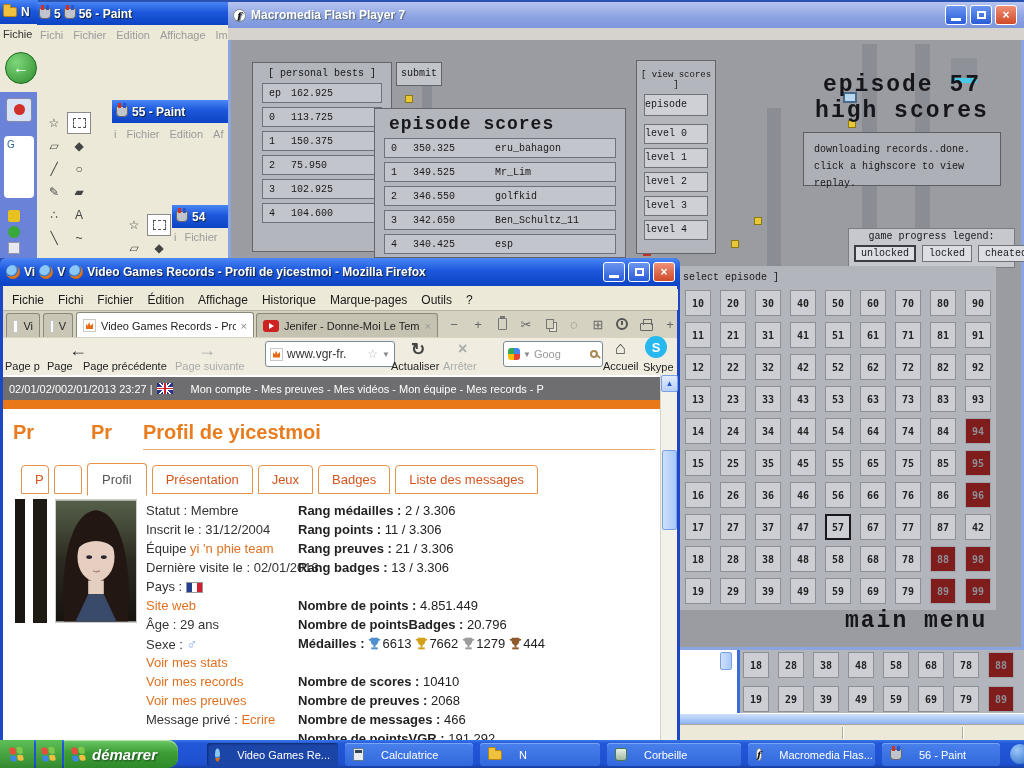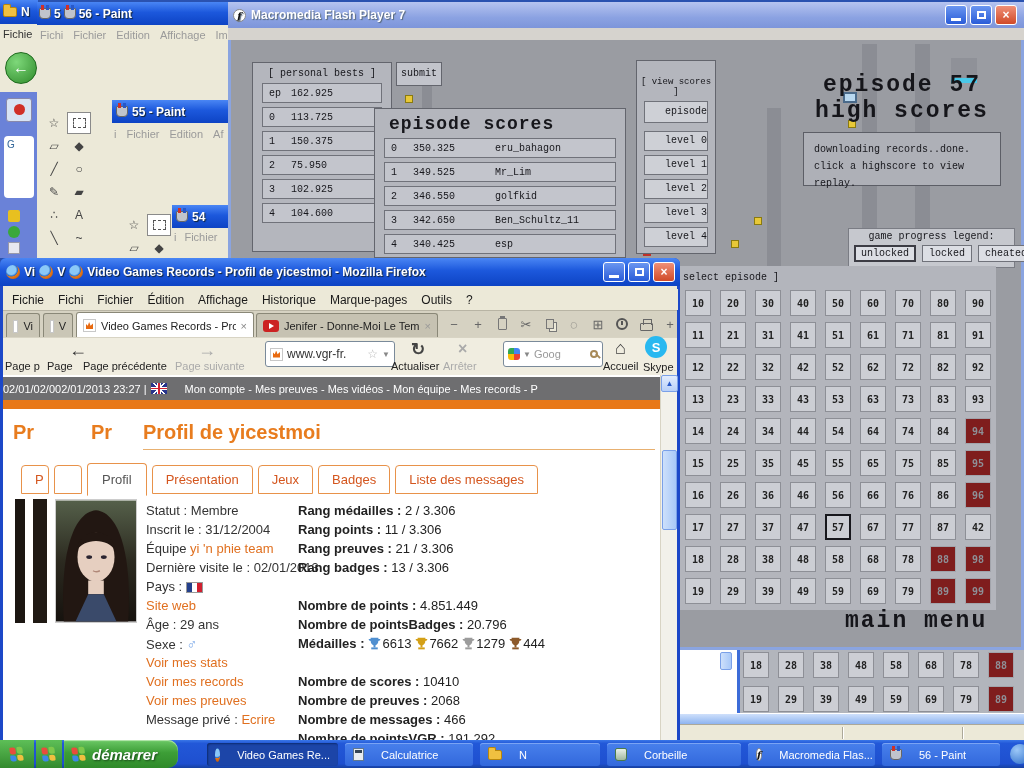--- a/index.html
+++ b/index.html
@@ -15,21 +15,21 @@
 .winbtn{width:22px;height:20px;border:1px solid #fff;border-radius:3px;display:flex;align-items:center;justify-content:center;color:#fff;font-weight:bold;font-size:12px;margin-left:3px}
 .bt-blue{background:linear-gradient(180deg,#6a96f0,#2a5cd8)}
 .bt-red{background:linear-gradient(180deg,#f09078,#d04a28)}
 .glyph-min{width:10px;height:3px;background:#fff;margin-top:9px}
 .glyph-max{width:9px;height:8px;border:2px solid #fff}
 
 .fpanel{position:absolute;background:#b4b6bd;border:1px solid #63656d;color:#17171c}
 .pbrow,.esrow{display:flex;align-items:center;height:20px;margin:4px 9px 0;background:#c3c5cc;border:1px solid #70727a;font-size:10px}
 .pillar{position:absolute;background:#8b8d94}
 .gold{position:absolute;width:8px;height:8px;background:#e8c838;border:1px solid #8a7a10}
-.vsbtn{margin:4px 7px 0;height:20px;line-height:18px;text-align:right;background:#ced0d6;border:1px solid #70727a;font-size:10px}
+.vsbtn{margin:4px 7px 0;height:20px;line-height:18px;text-align:left;background:#ced0d6;border:1px solid #70727a;font-size:10px}
 .cell{width:26px;height:26px;background:#ccced4;border:1px solid #8d8f96;display:flex;align-items:center;justify-content:center;font-size:10px;font-weight:bold;color:#222;font-family:"DejaVu Sans Mono",monospace}
 .cell.lk{background:#7f1d1d;border-color:#a2a4ab;color:#8e9097}
 .cell.sel{border:2px solid #17171c}
 .lgbtn{padding:2px 6px;background:#dcdee4;border:1px solid #70727a;font-size:10px}
 .lgbtn.on{border:2px solid #3c3c44;padding:1px 5px}
 
 .ffmenu span{font-size:12px;color:#1a1a1a;margin-right:14px}
 .tab{position:absolute;border:1px solid #8a8878;border-bottom:none;border-radius:3px 3px 0 0;display:flex;align-items:center;font-size:11px;color:#222;padding:0 6px;gap:5px}
 .ticon{color:#666;font-size:13px;display:inline-flex;align-items:center;justify-content:center;width:18px;height:18px}
 .i-paste{width:9px;height:12px;border:1px solid #777;border-radius:1px;position:relative}
@@ -281,21 +281,21 @@
         </div>
         <div class="esrow px">
           <span style="width:28px;padding-left:6px">4</span>
           <span style="width:82px">340.425</span>
           <span>esp</span>
         </div>
       </div>
   </div>
 
   <div class="fpanel" style="left:636px;top:60px;width:80px;height:194px">
-    <div class="px" style="text-align:center;font-size:9px;padding-top:16px">[ view scores ]</div>
+    <div class="px" style="text-align:center;font-size:9px;padding-top:9px">[ view scores ]</div>
     <div id="vs-buttons" class="px">
         <div class="vsbtn" style="margin-bottom:8px;height:22px;line-height:20px">episode</div>
         <div class="vsbtn" style="">level 0</div>
         <div class="vsbtn" style="">level 1</div>
         <div class="vsbtn" style="">level 2</div>
         <div class="vsbtn" style="">level 3</div>
         <div class="vsbtn" style="">level 4</div>
       </div>
   </div>
 
@@ -507,21 +507,21 @@
         <span class="mag"></span>
       </div>
       <span class="abs" style="left:612px;top:0;font-size:18px;color:#444">⌂</span>
       <span class="abs" style="left:600px;top:22px;font-size:11px;color:#222">Accueil</span>
       <div class="abs skype" style="left:642px;top:-2px">S</div>
       <span class="abs" style="left:640px;top:23px;font-size:11px;color:#222">Skype</span>
     </div>
 
     <div class="abs" style="left:0;top:114px;width:657px;height:365px;background:#fff;overflow:hidden">
       <div class="abs" style="left:0;top:2px;width:657px;height:23px;background:#6e6e70;color:#fff;font-size:11px;display:flex;align-items:center;white-space:nowrap;overflow:hidden">
-        <span style="">02/01/</span>
+        <span style="margin-left:6px">02/01/</span>
         <span>02/0</span>
         <span>02/01/2013 23:27 |</span>
         <span class="uk-flag" style="margin:0 4px"></span>
         <span style="margin-left:14px">Mon compte - Mes preuves - Mes vidéos - Mon équipe - Mes records - P</span>
       </div>
       <div class="abs" style="left:0;top:25px;width:657px;height:9px;background:#e87818"></div>
 
       <span class="abs" style="left:10px;top:46px;font-size:20px;font-weight:bold;color:#e87c1e">Pr</span>
       <span class="abs" style="left:88px;top:46px;font-size:20px;font-weight:bold;color:#e87c1e">Pr</span>
       <span class="abs" style="left:140px;top:46px;font-size:20px;font-weight:bold;color:#e87c1e">Profil de yicestmoi</span>

